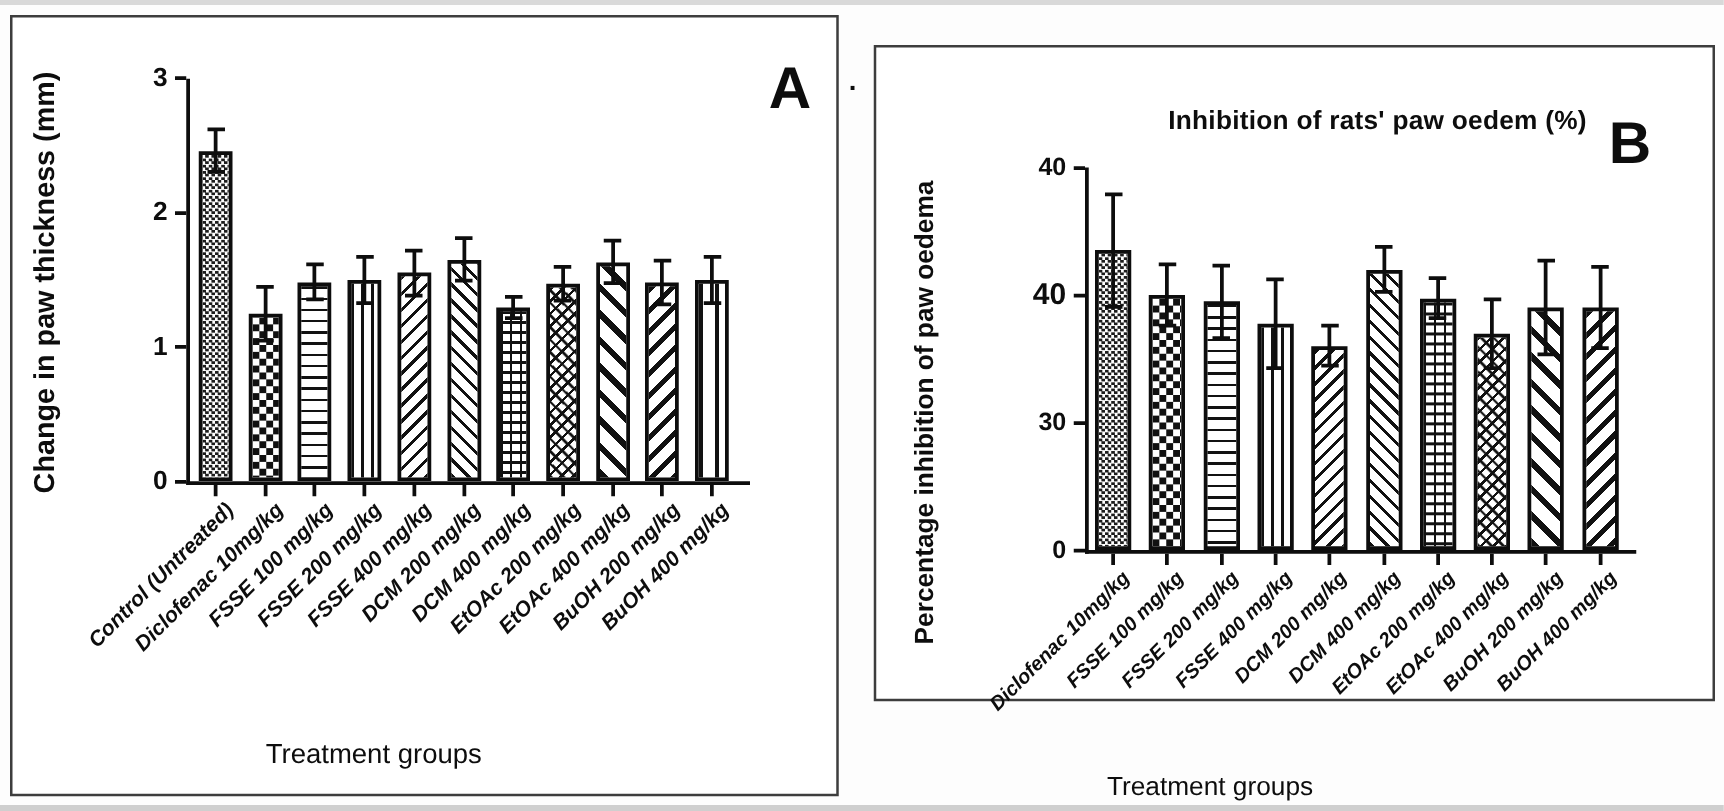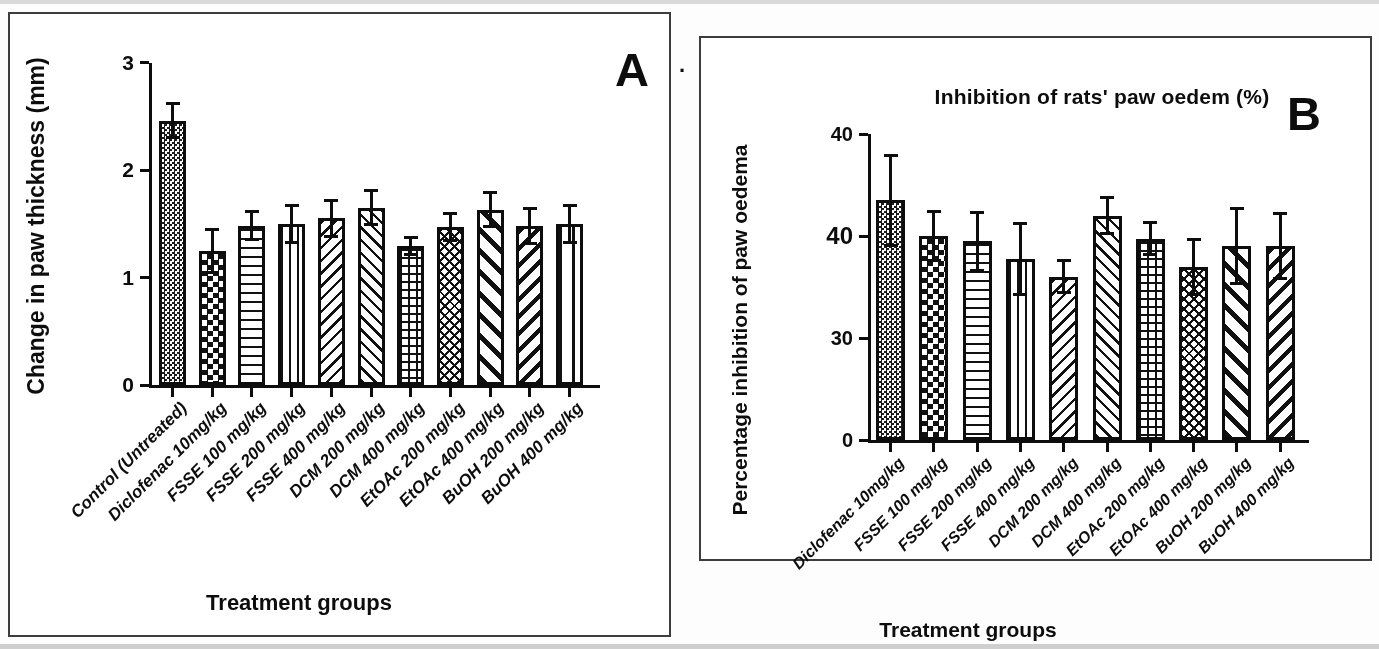--- a/index.html
+++ b/index.html
@@ -27,21 +27,21 @@
 
   .panel-letter{position:absolute;font-weight:bold;font-size:47px;line-height:1;}
   .letter-a{left:605px;top:32px;}
   .letter-b{left:586px;top:52px;}
 
   .ylabel{position:absolute;font-weight:bold;white-space:nowrap;
     transform:translate(-50%,-50%) rotate(-90deg);}
   .ylabel-a{left:26px;top:212px;font-size:23px;}
   .ylabel-b{left:39px;top:292px;font-size:21px;}
 
-  .xlabel{position:absolute;font-weight:bold;white-space:nowrap;transform:translateX(-50%);}
+  .xlabel{position:absolute;font-weight:normal;white-space:nowrap;transform:translateX(-50%);}
   .xlabel-a{left:289px;top:576px;font-size:22px;}
   .xlabel-b{left:267px;top:580px;font-size:21px;}
 
   .separator-dot{position:absolute;left:679px;top:52px;font-size:22px;font-weight:bold;}
 
   .axis{background:#0d0d0d;}
   .err{background:#0d0d0d;}
   .bar{box-sizing:border-box;border:3px solid #0d0d0d;background-color:#ffffff;}
   .yticklab{font-weight:bold;text-align:right;line-height:26px;}
   .catlab{white-space:nowrap;font-weight:bold;font-style:italic;

